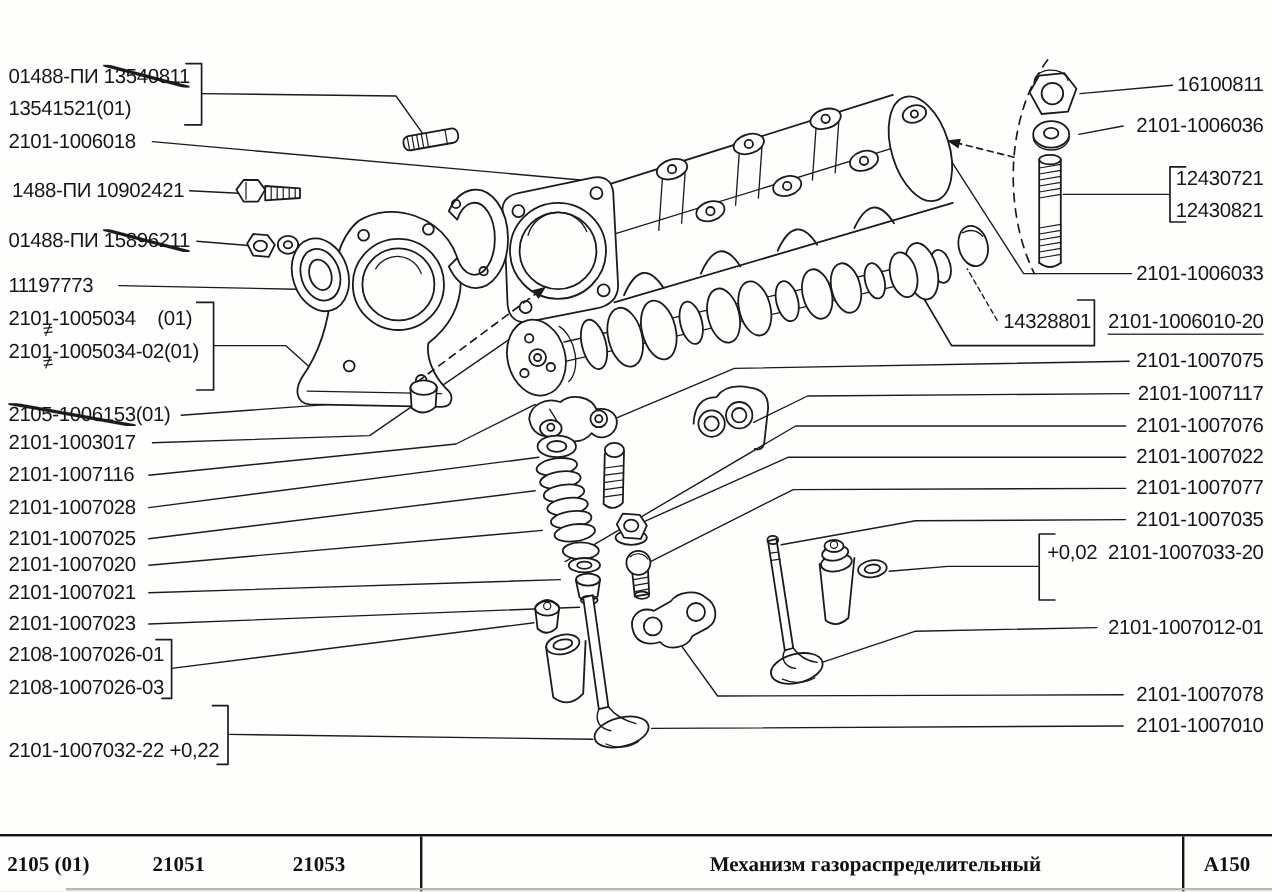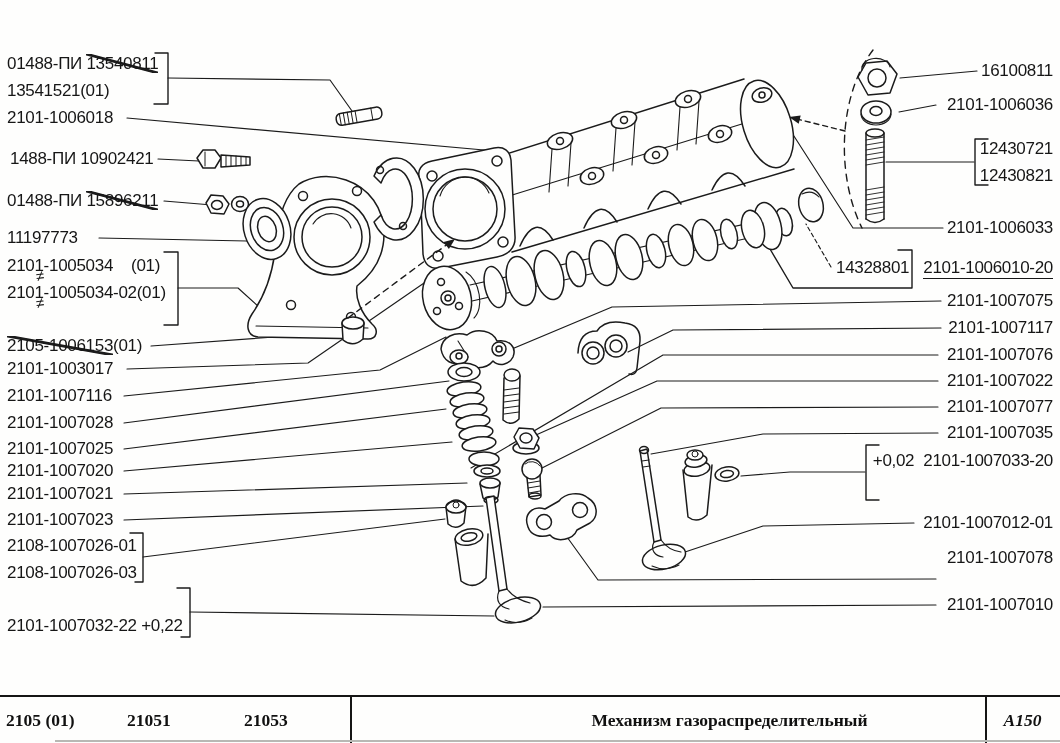--- a/index.html
+++ b/index.html
@@ -11,21 +11,21 @@
   .struck{background-image:linear-gradient(to top right,transparent 45%,#1c1c1c 47.5%,#1c1c1c 52.5%,transparent 55%);}
   .gap{margin-left:18px;}
   .tol{margin-right:9px;text-align:right;}
   .und{border-bottom:1.8px solid #161616;padding-bottom:1px;}
   .neq{position:absolute;font-size:15px;transform:rotate(-6deg);color:#161616;}
   .footer{position:absolute;left:0;top:695px;width:1060px;height:48px;border-top:2.5px solid #151515;
           font-family:"Liberation Serif",serif;font-weight:bold;font-size:17.5px;color:#111;}
   .fm{position:absolute;top:13px;}
   .fdiv{position:absolute;top:0;height:48px;width:1.7px;background:#151515;}
   .ftitle{position:absolute;left:350px;width:759px;text-align:center;top:13px;}
-  .fpage{position:absolute;left:985px;width:75px;text-align:center;top:13px;font-style:italic;}
+  .fpage{position:absolute;left:985px;width:75px;text-align:center;top:13px;}
   .page-edge{position:absolute;left:55px;right:0;top:740px;height:2px;background:#b8b8b4;}
 </style>
 </head>
 <body>
 
 <div class="page">
 
 <svg class="drawing" viewBox="0 0 1060 743" fill="none" stroke="#1b1b1b" stroke-width="1.5" stroke-linecap="round" stroke-linejoin="round">
 
   <g stroke-width="1.15">
@@ -325,21 +325,21 @@
 <div class="lbl" style="left:836px;top:258px">14328801</div>
 <div class="lbl r" style="right:7px;top:258px"><span class="und">2101-1006010-20</span></div>
 <div class="lbl r" style="right:7px;top:291px">2101-1007075</div>
 <div class="lbl r" style="right:7px;top:318px">2101-1007117</div>
 <div class="lbl r" style="right:7px;top:345px">2101-1007076</div>
 <div class="lbl r" style="right:7px;top:371px">2101-1007022</div>
 <div class="lbl r" style="right:7px;top:397px">2101-1007077</div>
 <div class="lbl r" style="right:7px;top:423px">2101-1007035</div>
 <div class="lbl r" style="right:7px;top:451px"><span class="tol">+0,02</span><span>2101-1007033-20</span></div>
 <div class="lbl r" style="right:7px;top:513px">2101-1007012-01</div>
-<div class="lbl r" style="right:7px;top:548px">2101-1007078</div>
+<div class="lbl r" style="right:7px;top:569px">2101-1007078</div>
 <div class="lbl r" style="right:7px;top:595px">2101-1007010</div>
 
 <div class="footer">
   <span class="fm" style="left:6px">2105 (01)</span>
   <span class="fm" style="left:127px">21051</span>
   <span class="fm" style="left:244px">21053</span>
   <div class="fdiv" style="left:350px"></div>
   <span class="ftitle">Механизм газораспределительный</span>
   <div class="fdiv" style="left:985px"></div>
   <span class="fpage">А150</span>

